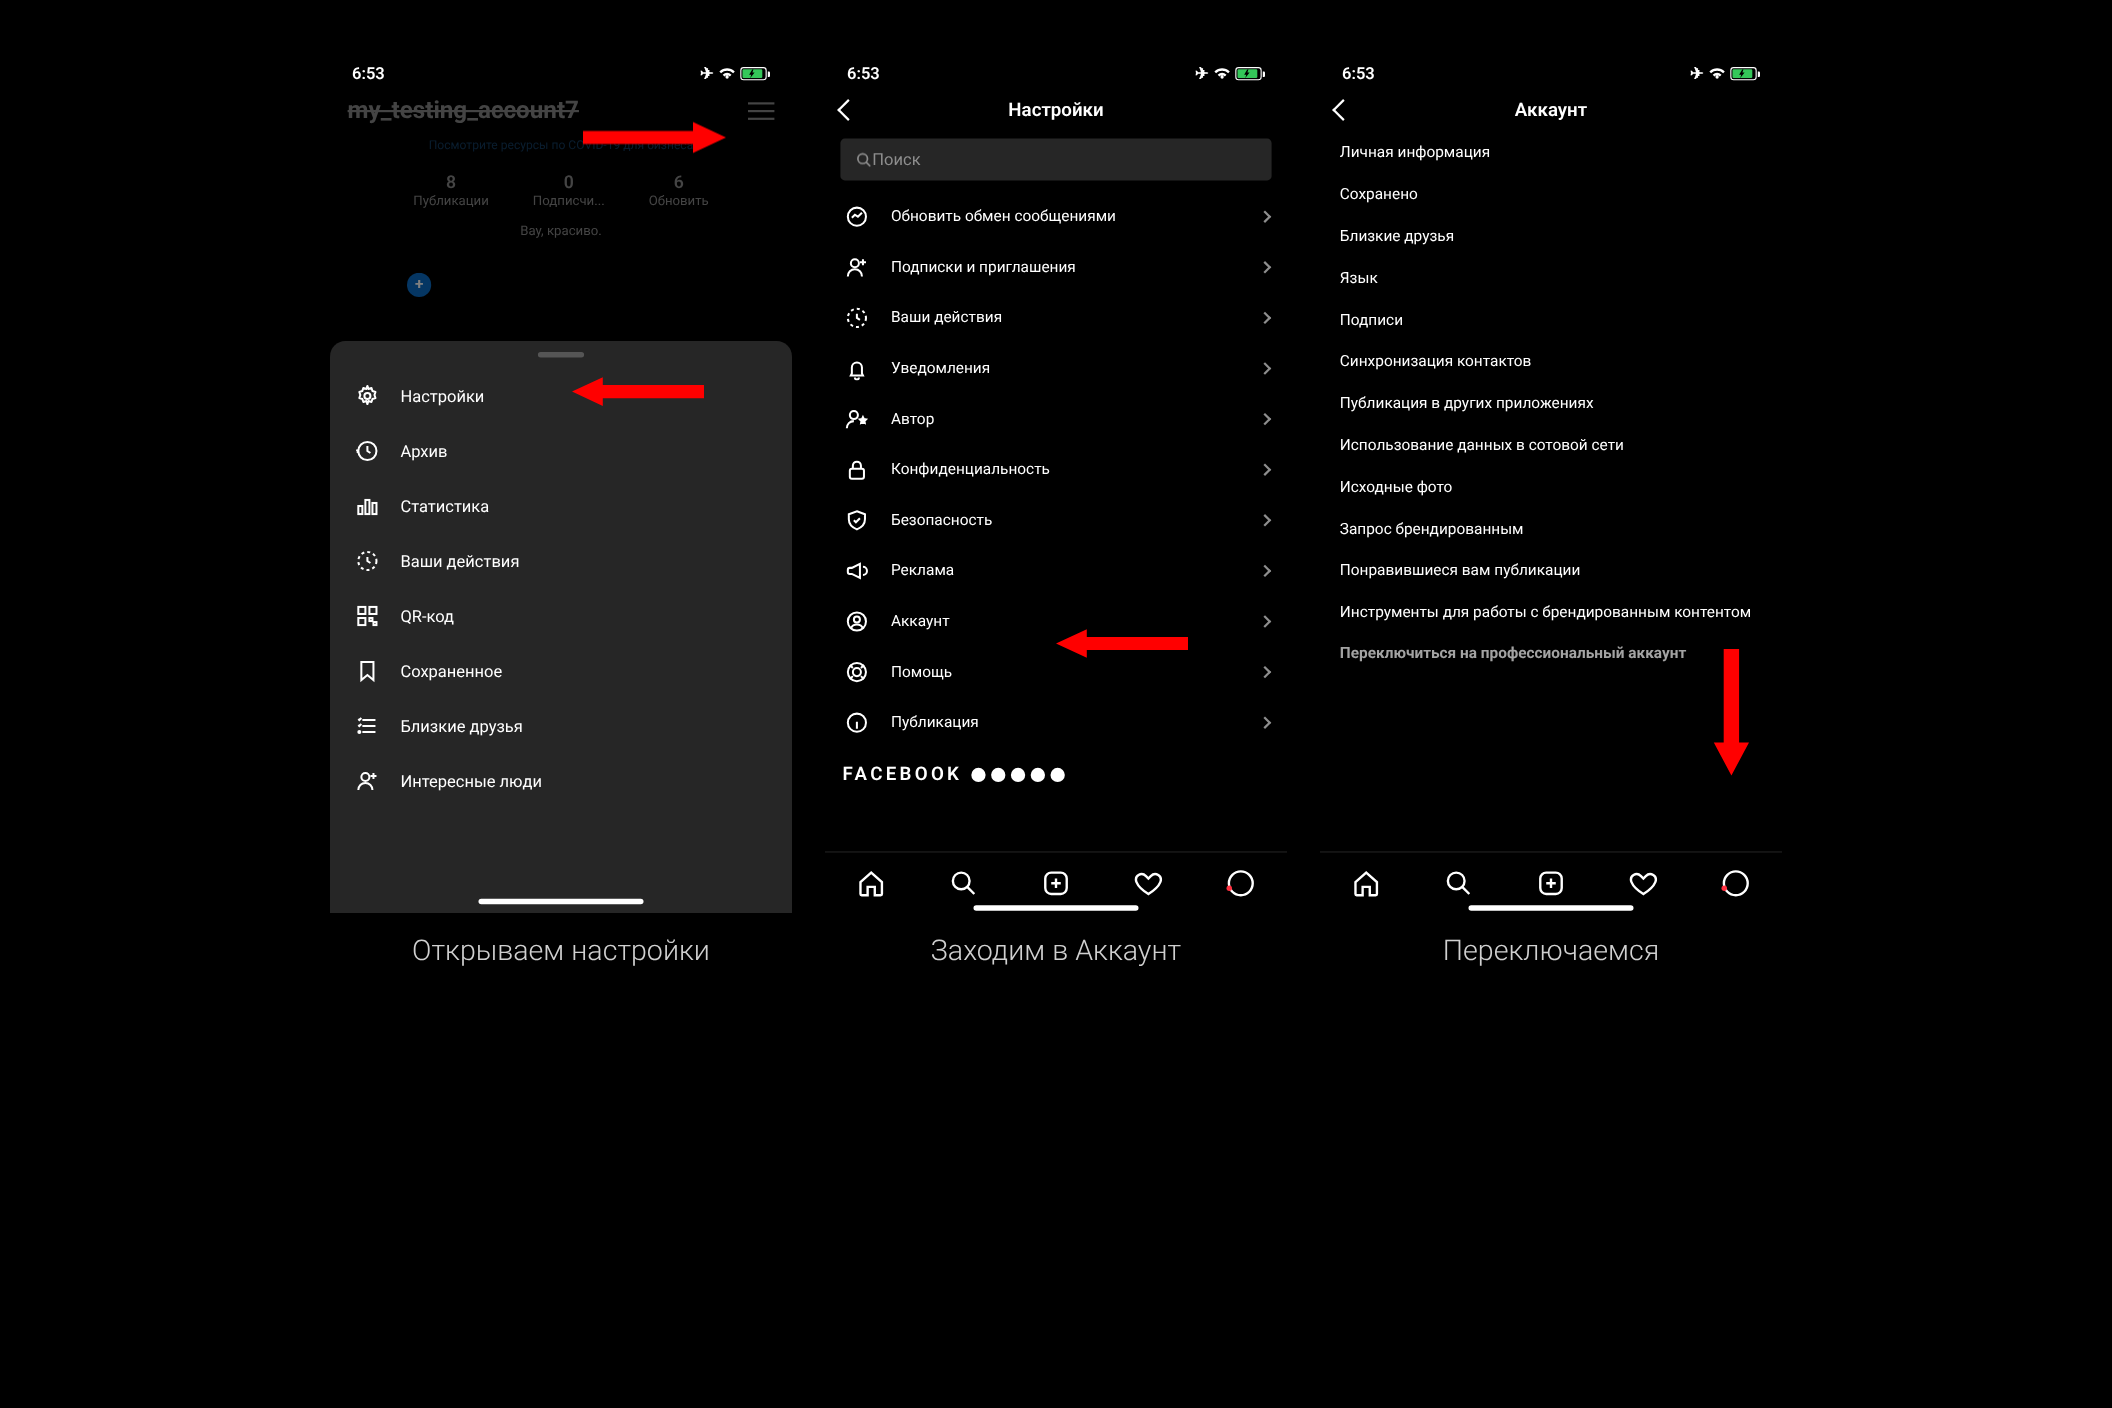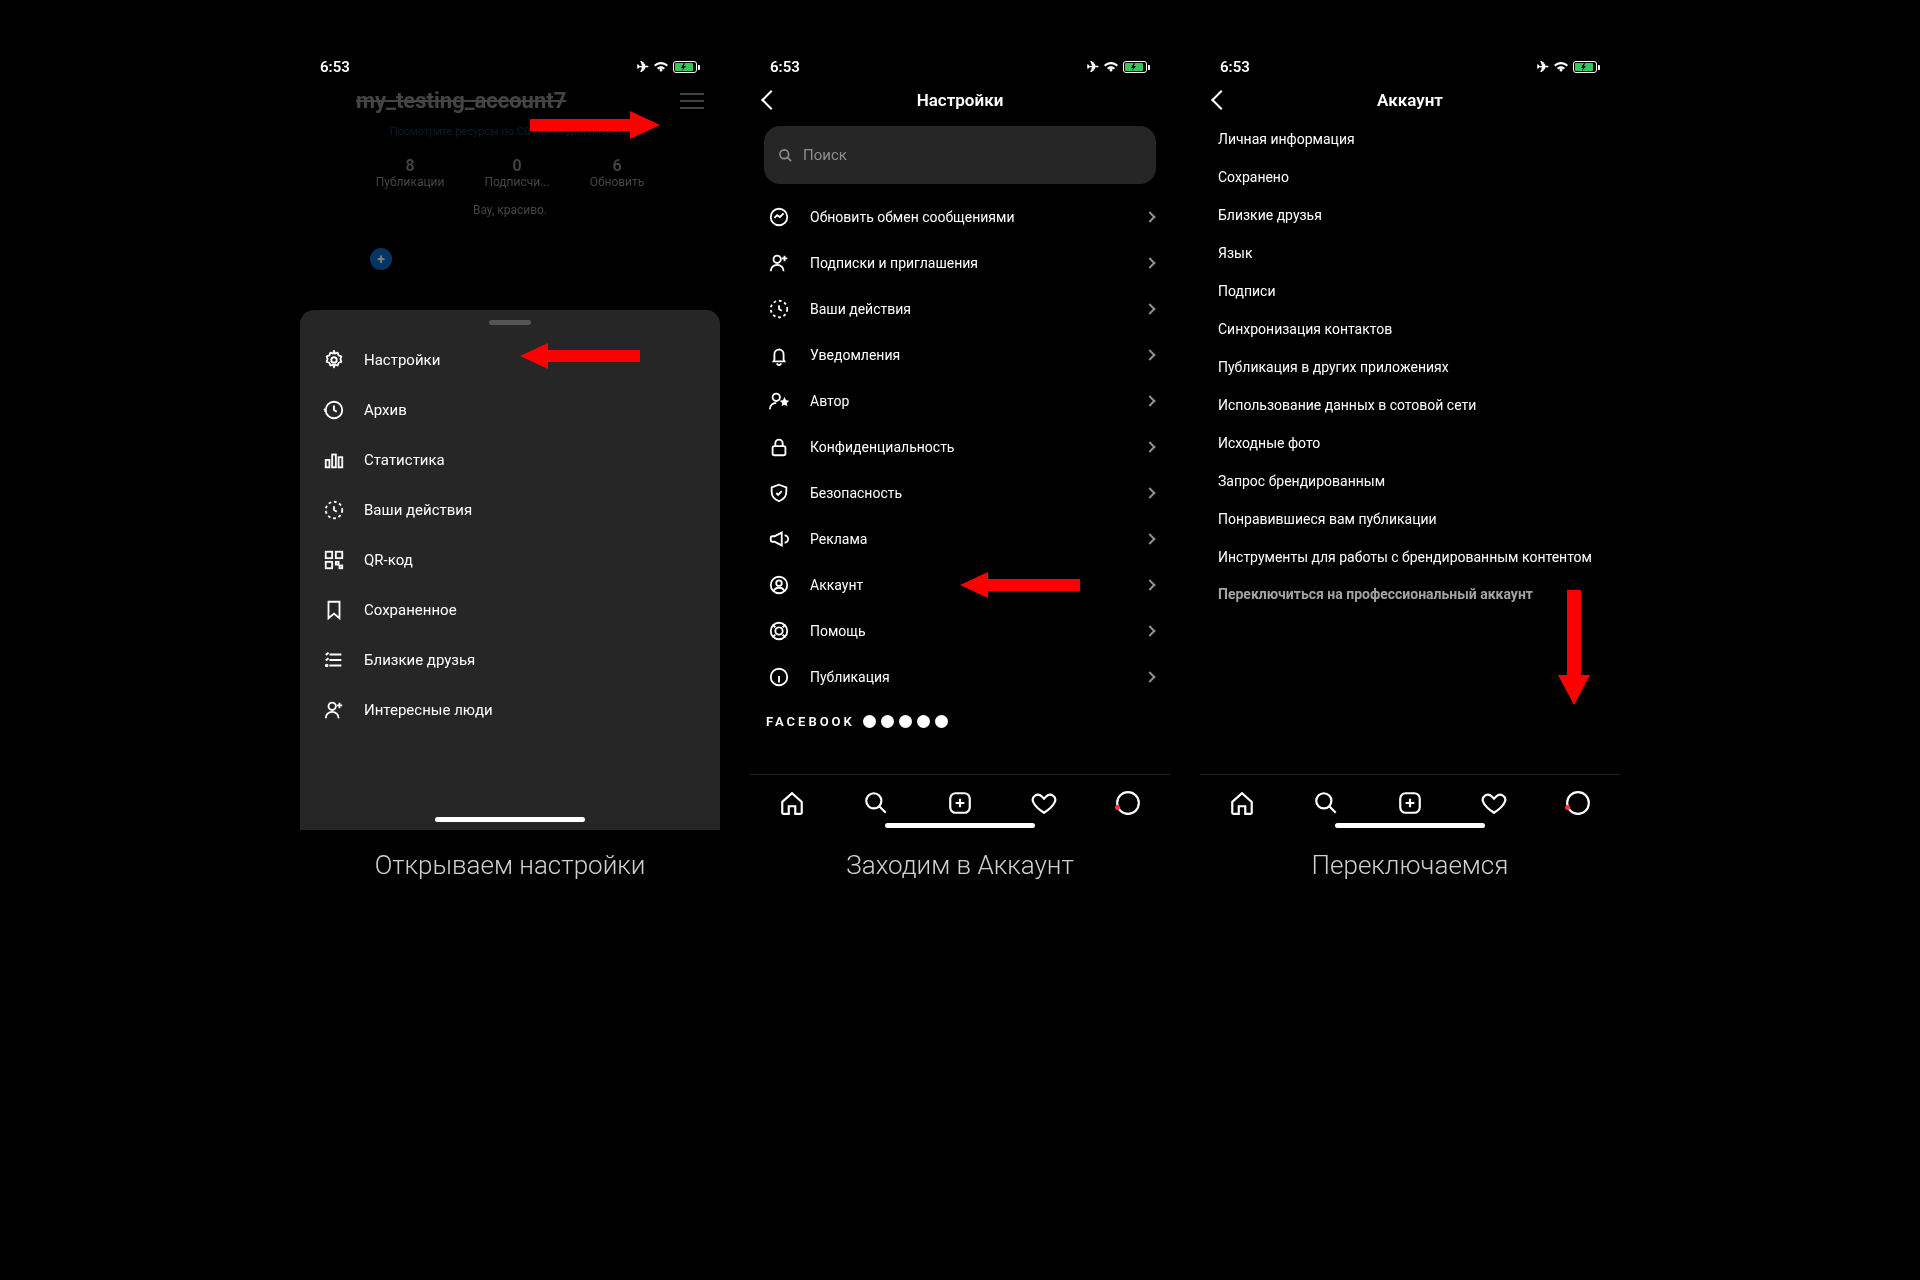--- a/index.html
+++ b/index.html
@@ -9,50 +9,50 @@
   .phone{width:420px;height:780px;background:#000;border-radius:0;position:relative;overflow:hidden;color:#fff;}
   .status{display:flex;justify-content:space-between;align-items:center;padding:8px 20px 4px;font-size:15px;font-weight:600;}
   .status-r{display:flex;align-items:center;gap:4px;}
   .caption{color:#d0d0d0;font-size:26px;font-weight:300;margin-top:20px;text-align:center;}
   
   .icn{display:inline-flex;align-items:center;justify-content:center;}
   svg{display:block;}
   
   .dim{opacity:.5;}
   .pheader{display:flex;align-items:center;padding:8px 16px 6px;gap:8px;}
-  .uname{font-size:22px;font-weight:700;color:#888;text-decoration:line-through;margin-left:40px;}
+  .uname{font-size:22px;font-weight:700;color:#888;text-decoration:line-through;}
   .hambox{margin-left:auto;display:flex;flex-direction:column;gap:5px;}
   .hambox span{width:24px;height:2px;background:#888;}
   .covid{color:#2673b8;font-size:11px;text-align:center;padding:6px 0 10px;opacity:.5;}
   .pstats{display:flex;justify-content:center;gap:40px;padding:8px 0;}
   .stat{text-align:center;color:#888;}
   .stat .n{font-size:16px;font-weight:600;}
   .stat .l{font-size:12px;}
   .plus{position:absolute;left:70px;top:198px;width:22px;height:22px;border-radius:50%;background:#0b6dc7;display:flex;align-items:center;justify-content:center;color:#fff;font-size:14px;font-weight:700;}
   .bio{color:#888;font-size:12px;text-align:center;padding:6px 0 10px;}
   .sheet{position:absolute;left:0;right:0;top:260px;bottom:0;background:#262626;border-top-left-radius:14px;border-top-right-radius:14px;padding-top:10px;}
   .grab{width:42px;height:5px;background:#555;border-radius:3px;margin:0 auto 10px;}
   .mrow{display:flex;align-items:center;gap:18px;padding:14px 22px;color:#fff;font-size:15px;}
   .mrow .mi{width:24px;display:flex;justify-content:center;}
   .homebar{position:absolute;bottom:8px;left:50%;transform:translateX(-50%);width:150px;height:5px;background:#fff;border-radius:3px;}
   
   .arrow-r{position:absolute;}
   
   .nav{display:flex;align-items:center;padding:10px 14px;}
   .nav .title{flex:1;text-align:center;font-size:17px;font-weight:600;}
   .back{width:14px;height:14px;border-left:2px solid #fff;border-bottom:2px solid #fff;transform:rotate(45deg);}
-  .search{margin:6px 14px 10px;background:#262626;border-radius:16px;padding:20px 14px;display:flex;align-items:center;gap:10px;color:#8e8e8e;font-size:15px;}
+  .search{margin:6px 14px 10px;background:#262626;border-radius:4px;padding:10px 14px;display:flex;align-items:center;color:#8e8e8e;font-size:15px;}
   .list{padding:0 0;}
   .row{display:flex;align-items:center;padding:12px 16px;gap:18px;color:#fff;font-size:14px;}
   .row .ri{width:26px;display:flex;justify-content:center;flex-shrink:0;}
   .row .rt{flex:1;}
   .row .chev{width:8px;height:8px;border-right:2px solid #8e8e8e;border-top:2px solid #8e8e8e;transform:rotate(45deg);}
   .row3{display:flex;align-items:center;padding:11px 18px;color:#fff;font-size:14px;}
   .row3 .rt{flex:1;}
-  .fbhead{color:#fff;font-size:13px;letter-spacing:3px;padding:14px 16px 4px;font-weight:600;display:flex;align-items:center;gap:8px;}
+  .fbhead{color:#fff;font-size:17px;letter-spacing:3px;padding:14px 16px 4px;font-weight:600;display:flex;align-items:center;gap:8px;}
   .fbicons{display:flex;gap:5px;}
   .fbicons span{width:13px;height:13px;border-radius:50%;background:#fff;}
   .linklike{color:#a3a3a3;font-size:14px;padding:10px 18px;font-weight:bold;}
   .tabbar{position:absolute;left:0;right:0;bottom:0;height:56px;border-top:1px solid #222;display:flex;align-items:center;justify-content:space-around;background:#000;}
   .tabbar .t{color:#fff;}
   .reddot{width:5px;height:5px;background:#ff3040;border-radius:50%;position:absolute;bottom:6px;}
   .battery{display:inline-flex;align-items:center;}
   .batt-body{width:24px;height:12px;border:1.5px solid #fff;border-radius:3px;position:relative;}
   .batt-fill{position:absolute;left:1px;top:1px;bottom:1px;width:18px;background:#34c759;border-radius:1px;display:flex;align-items:center;justify-content:center;}
   .batt-tip{width:2px;height:5px;background:#fff;border-radius:0 1px 1px 0;margin-left:1px;}

